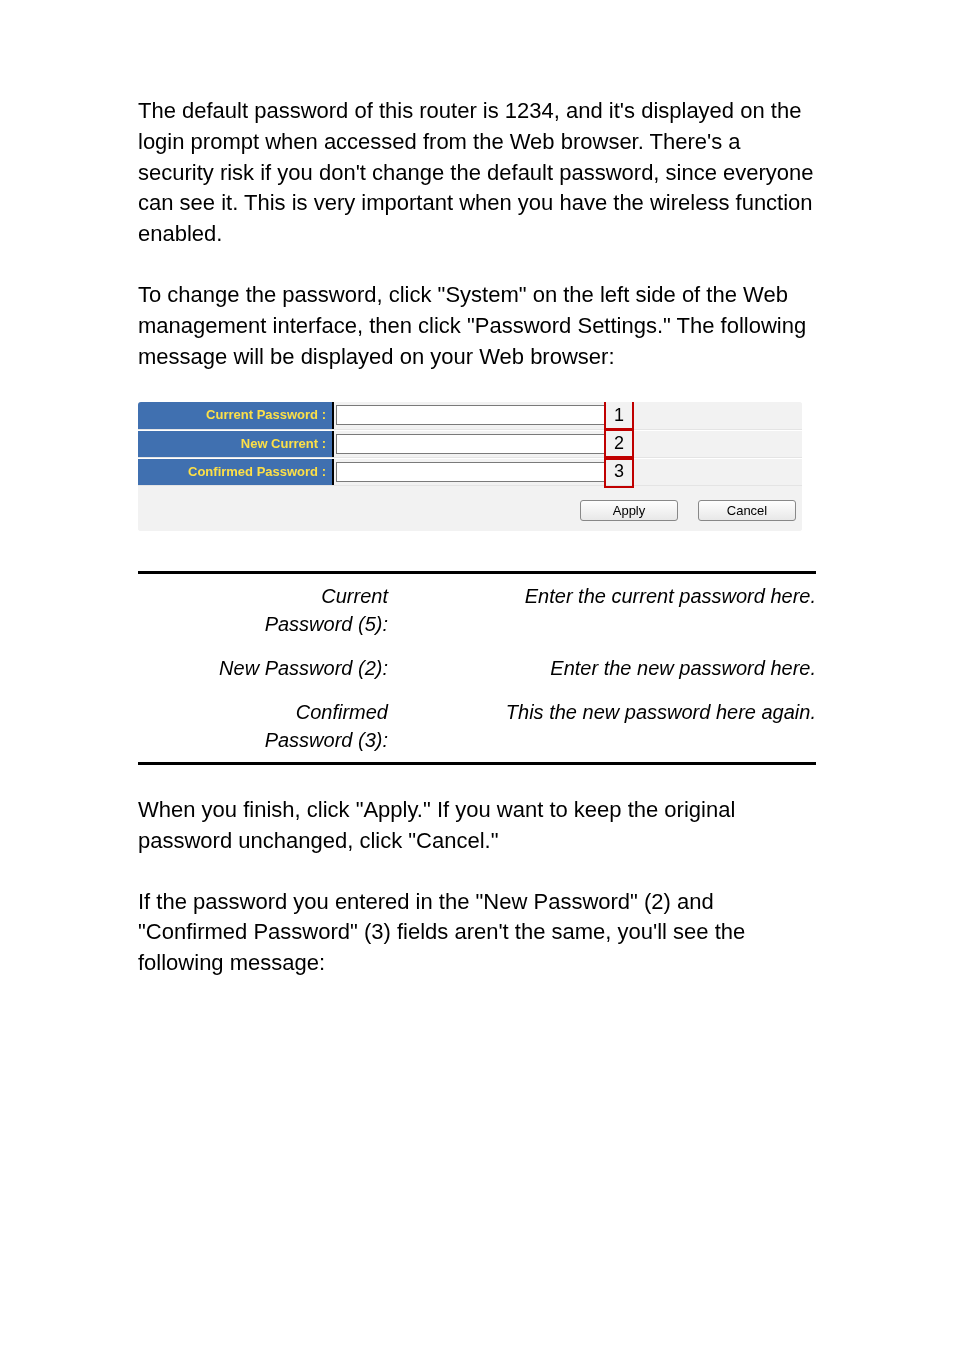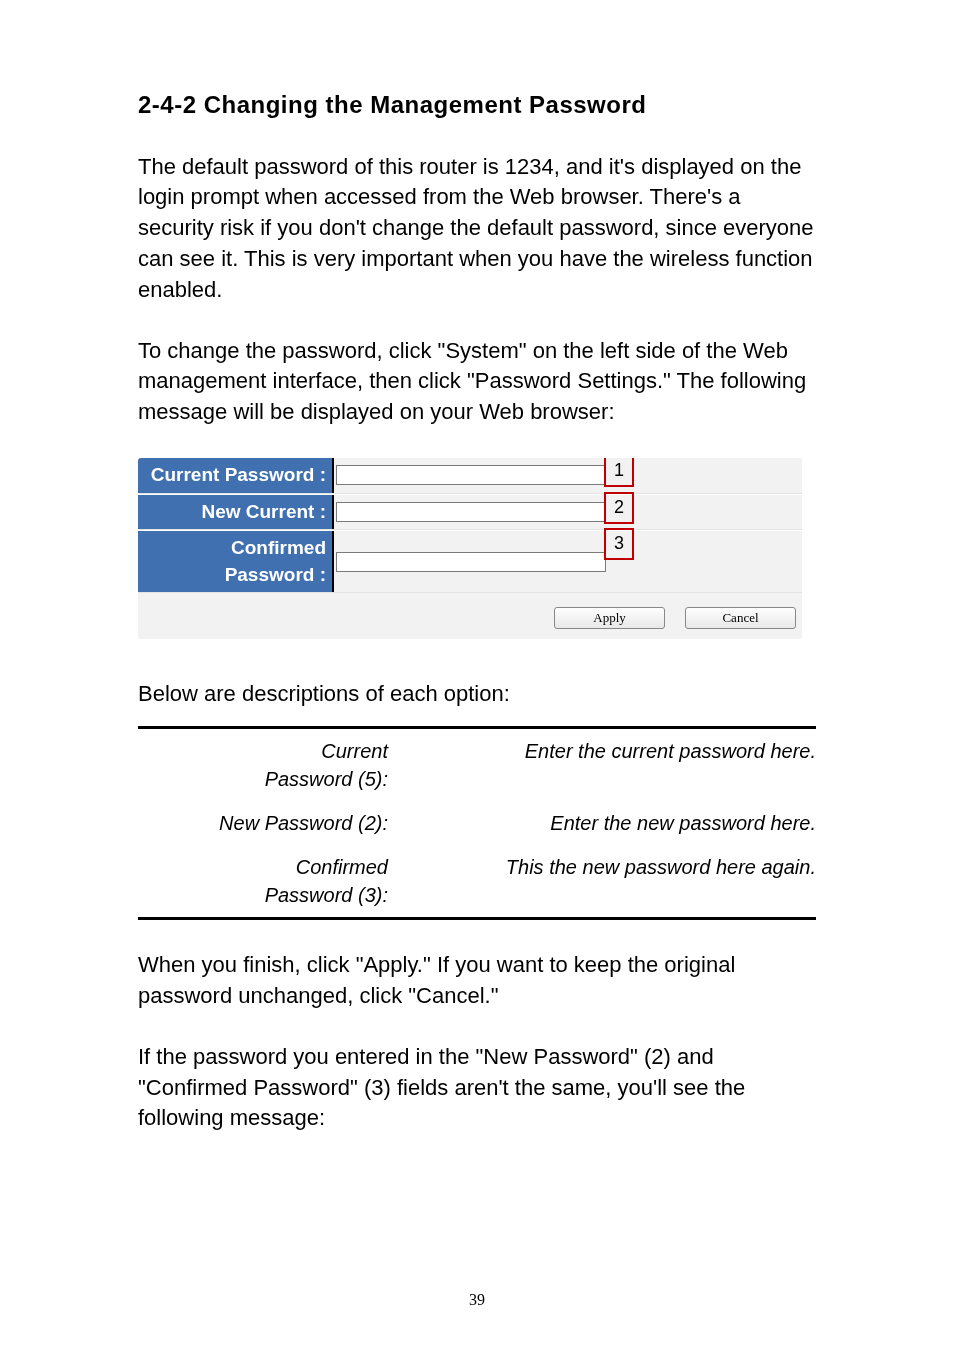--- a/index.html
+++ b/index.html
@@ -43,22 +43,22 @@
     display: flex;
     align-items: stretch;
     border-bottom: 1px solid #e4e4e4;
     border-top: 1px solid #fff;
     background: #f2f2f2;
   }
   .form-row:first-child { border-top: none; }
   .label-cell {
     width: 196px;
     background: #4070b0;
-    color: #ffffff;
-    font-size: 19px;
+    color: #fde047;
+    font-size: 13px;
     font-weight: bold;
     text-align: right;
     padding: 4px 6px;
     box-sizing: border-box;
     display: flex;
     align-items: center;
     justify-content: flex-end;
     border-right: 2px solid #000;
   }
   .input-cell {
@@ -96,23 +96,23 @@
     display:flex;
     justify-content:flex-end;
     background: #f2f2f2;
     padding: 14px 6px 10px 6px;
     gap: 20px;
   }
   .ui-btn {
     border: 1px solid #888;
     background: linear-gradient(#fefefe,#e8e8e8);
     font-size: 13px;
-    font-family: Liberation Serif, serif;
+    font-family: Liberation Sans, sans-serif;
     padding: 2px 0;
-    width: 111px;
+    width: 98px;
     border-radius: 3px;
     cursor: pointer;
   }
   .desc-intro {
     margin-top: 40px;
     margin-bottom: 16px;
   }
   .desc-table {
     width: 100%;
     border-collapse: collapse;
@@ -140,21 +140,20 @@
     position:absolute;
     bottom: 40px;
     left:0; right:0;
   }
 </style>
 </head>
 <body>
 
 <div class="page">
 
-  <div class="section-title">2-4-2 Changing the Management Password</div>
 
   <p class="para">The default password of this router is 1234, and it's displayed on the login prompt when accessed from the Web browser. There's a security risk if you don't change the default password, since everyone can see it. This is very important when you have the wireless function enabled.</p>
 
   <p class="para">To change the password, click "System" on the left side of the Web management interface, then click "Password Settings." The following message will be displayed on your Web browser:</p>
 
   <div class="screenshot-figure">
     <div class="form-table">
       <div class="form-row">
         <div class="label-cell">Current Password :</div>
         <div class="input-cell">
@@ -176,21 +175,20 @@
           <span class="callout">3</span>
         </div>
       </div>
     </div>
     <div class="btn-row">
       <button class="ui-btn">Apply</button>
       <button class="ui-btn">Cancel</button>
     </div>
   </div>
 
-  <p class="desc-intro">Below are descriptions of each option:</p>
 
   <hr class="hr-thick">
   <table class="desc-table">
     <tbody>
         <tr>
       <td>
         <span>Current</span><br>
         <span>Password (5):</span>
       </td>
       <td>Enter the current password here.</td>
@@ -209,14 +207,13 @@
       <td>This the new password here again.</td>
     </tr>
   </tbody>
     </table>
   <hr class="hr-thick">
 
   <p class="para" style="margin-top:30px">When you finish, click "Apply." If you want to keep the original password unchanged, click "Cancel."</p>
 
   <p class="para">If the password you entered in the "New Password" (2) and "Confirmed Password" (3) fields aren't the same, you'll see the following message:</p>
 
-  <div class="page-number">39</div>
 </div>
 
 </body></html>

